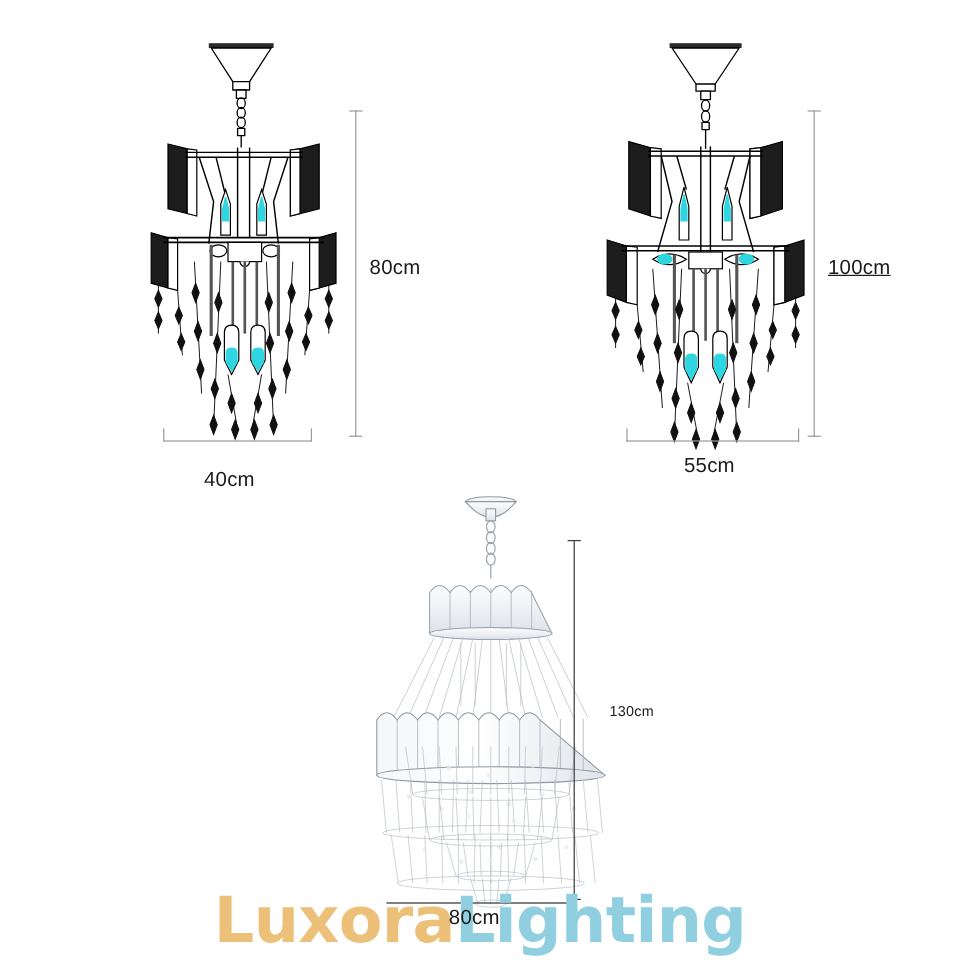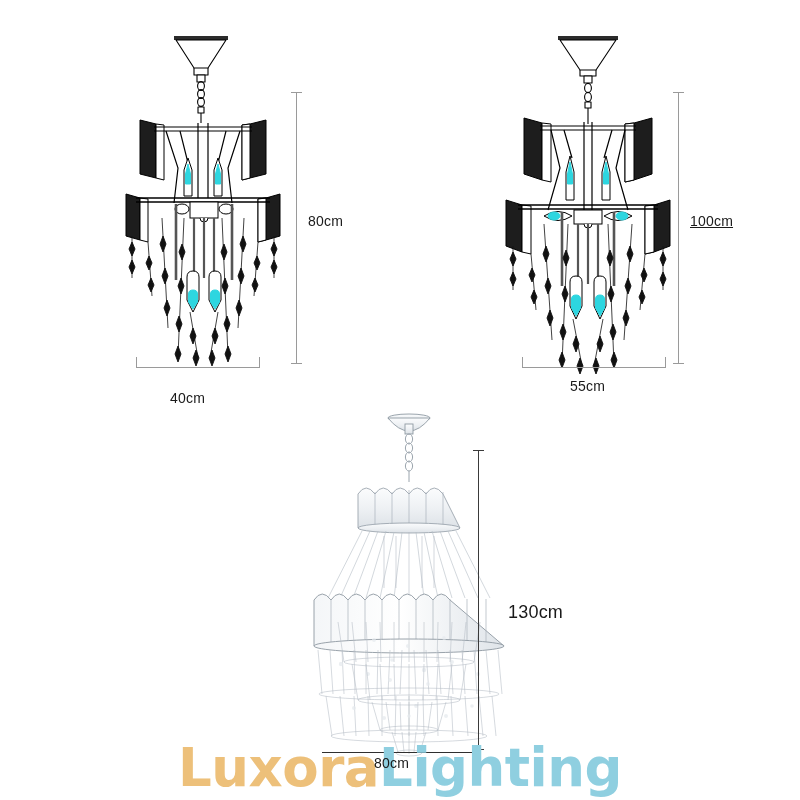--- a/index.html
+++ b/index.html
@@ -11,27 +11,27 @@
     overflow:hidden;
     color:#111;
   }
   .canvas{position:absolute;left:0;top:0;width:800px;height:800px;}
 
   .panel{position:absolute;}
 
   
   .dim-label{
     position:absolute;
-    font-size:14px;
+    font-size:17px;
     font-family:"Liberation Sans", sans-serif;
     color:#1a1a1a;
     white-space:nowrap;
     letter-spacing:.2px;
   }
-  .dim-label.big{font-size:18px;margin-top:16px;}
+  .dim-label.big{font-size:12px;}
 
   
   .vrule{
     position:absolute;
     width:1px;
     background:#9a9a9a;
   }
   .vrule::before,.vrule::after{
     content:"";
     position:absolute;

